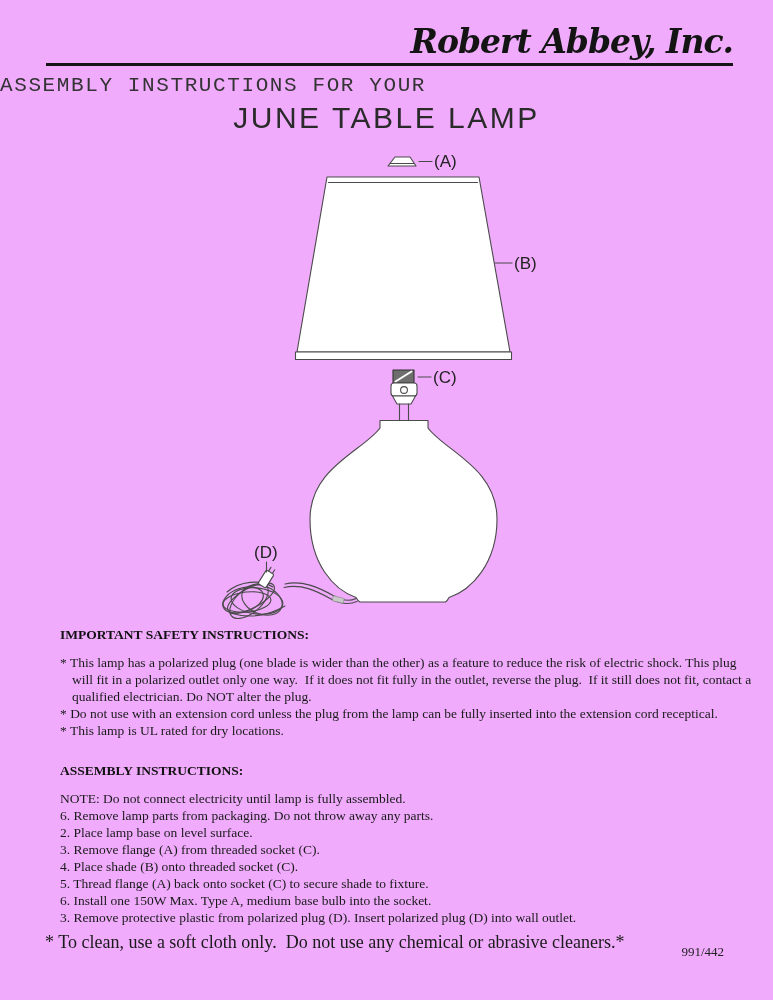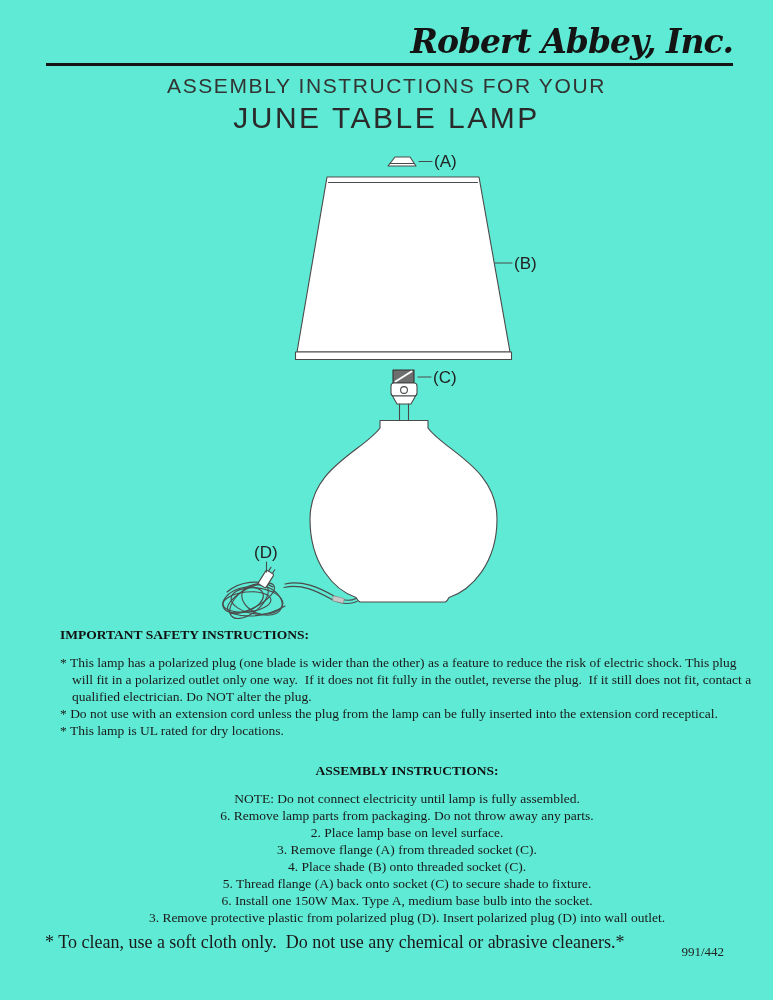--- a/index.html
+++ b/index.html
@@ -1,40 +1,39 @@
 <!DOCTYPE html>
 <html><head>
 <meta charset="utf-8">
 <style>
   html,body{margin:0;padding:0;background:#e8e8e8;}
   .page{
     position:relative;
     width:773px;height:1000px;
     margin:0 auto;
-    background:#5eead4;
+    background:#f0abfc;
     overflow:hidden;
     font-family:"Liberation Serif", serif;
     color:#1a1a1a;
   }
   
   .brand{
     position:absolute; top:22px; right:40px;
     font-family:"DejaVu Serif", serif;
     font-style:italic; font-weight:bold;
     font-size:33px; letter-spacing:-1px;
     color:#141414; white-space:nowrap;
   }
   .header-rule{
     position:absolute; left:46px; right:40px; top:63px;
     height:2.5px; background:#151515;
   }
   .subtitle{
     position:absolute; top:74px; left:0; width:100%;
-    text-align:center;
-    font-family:Liberation Sans, sans-serif;
+    font-family:Liberation Mono, monospace;
     font-size:21px; letter-spacing:1.6px; color:#333;
   }
   .title{
     position:absolute; top:101px; left:0; width:100%;
     text-align:center;
     font-family:"Liberation Sans", sans-serif;
     font-size:30px; letter-spacing:2.5px; color:#2a2a2a;
   }
   
   .diagram{
@@ -143,21 +142,21 @@
 
   <div class="section" style="top:626px;">
     <div class="sec-heading">IMPORTANT SAFETY INSTRUCTIONS:</div>
     <div class="safety-items">
       <div class="safety-item">* This lamp has a polarized plug (one blade is wider than the other) as a feature to reduce the risk of electric shock. This plug will fit in a polarized outlet only one way.  If it does not fit fully in the outlet, reverse the plug.  If it still does not fit, contact a qualified electrician. Do NOT alter the plug.</div>
       <div class="safety-item">* Do not use with an extension cord unless the plug from the lamp can be fully inserted into the extension cord receptical.</div>
       <div class="safety-item">* This lamp is UL rated for dry locations.</div>
     </div>
   </div>
 
-  <div class="section" style="top:762px;text-align:center;">
+  <div class="section" style="top:762px;">
     <div class="sec-heading">ASSEMBLY INSTRUCTIONS:</div>
     <div class="step note">NOTE: Do not connect electricity until lamp is fully assembled.</div>
     <div class="step">6. Remove lamp parts from packaging. Do not throw away any parts.</div>
     <div class="step">2. Place lamp base on level surface.</div>
     <div class="step">3. Remove flange (A) from threaded socket (C).</div>
     <div class="step">4. Place shade (B) onto threaded socket (C).</div>
     <div class="step">5. Thread flange (A) back onto socket (C) to secure shade to fixture.</div>
     <div class="step">6. Install one 150W Max. Type A, medium base bulb into the socket.</div>
     <div class="step">3. Remove protective plastic from polarized plug (D). Insert polarized plug (D) into wall outlet.</div>
   </div>

